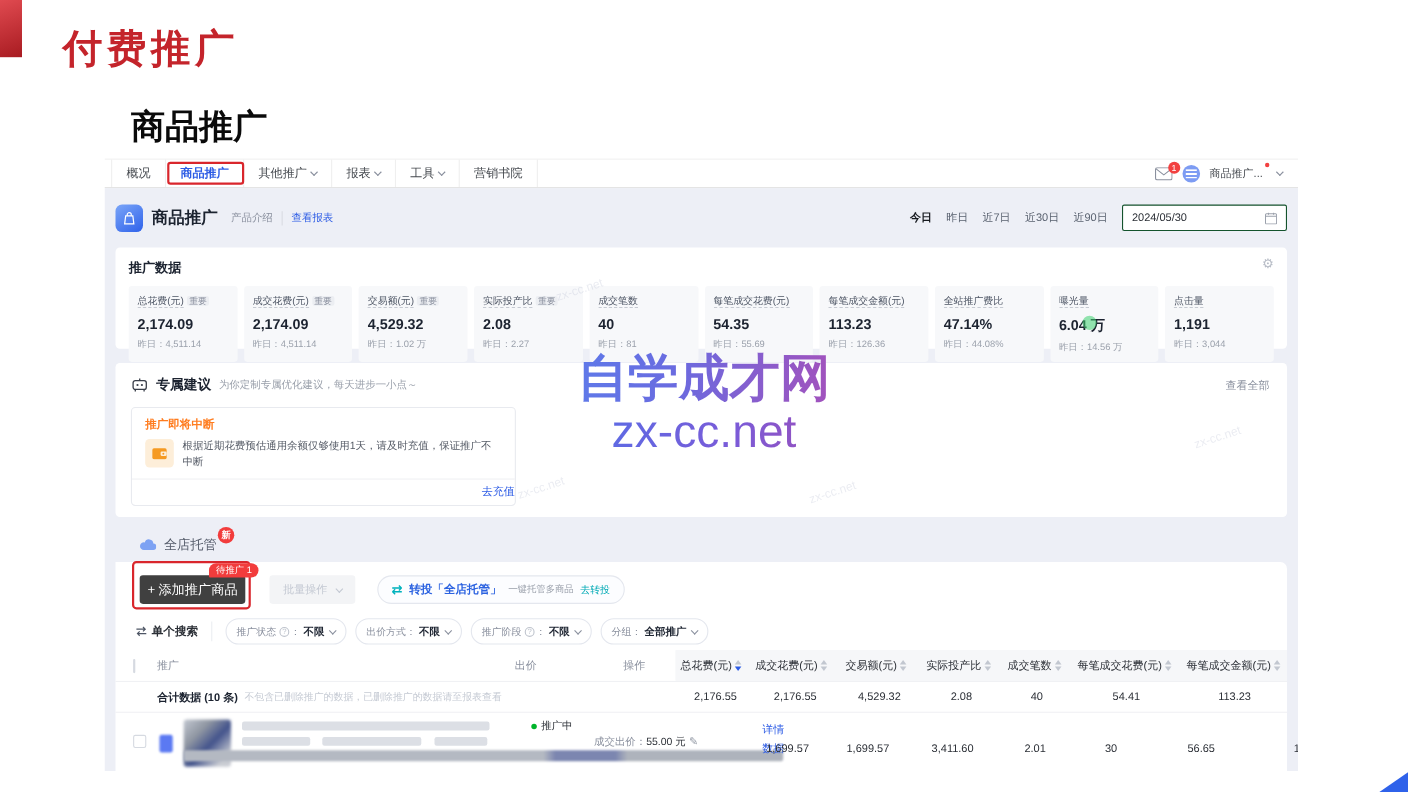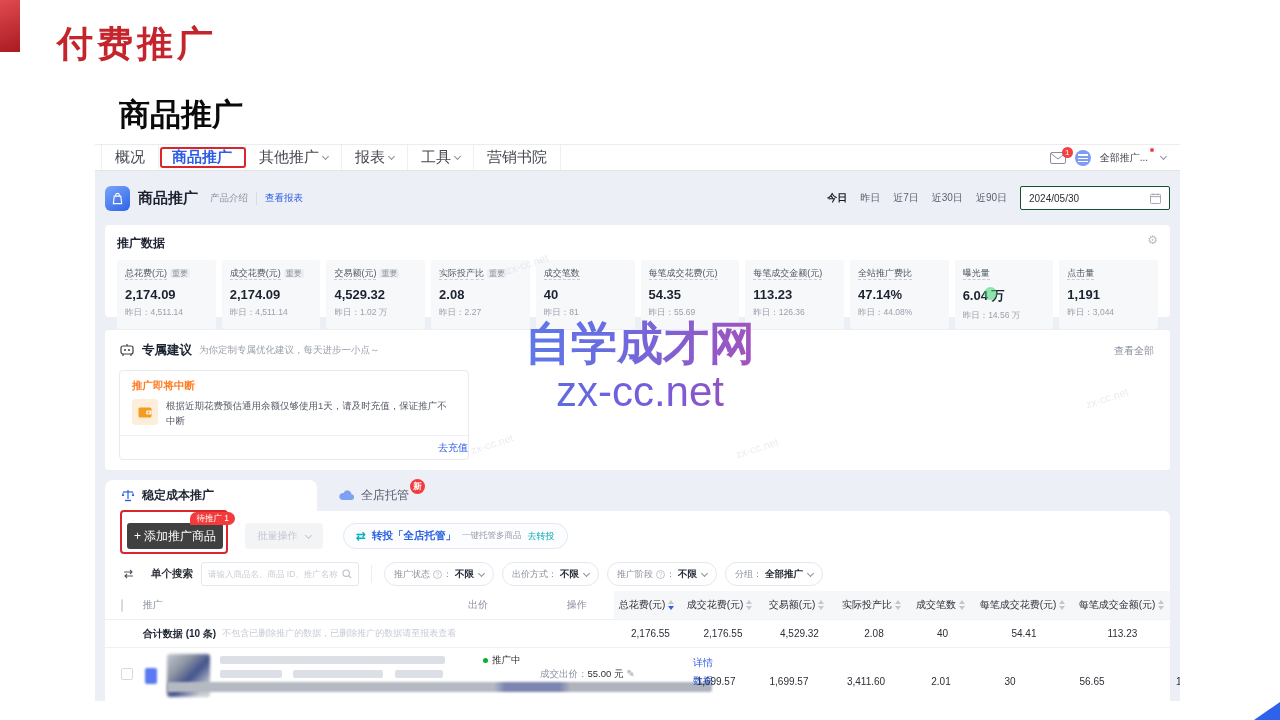--- a/index.html
+++ b/index.html
@@ -9,21 +9,21 @@
   
   .red-block { position:absolute; left:0; top:24; width:20px; height:52px; background:linear-gradient(160deg,#e04a50,#a81b21); }
   .slide-title { position:absolute; left:57px; top:20px; font-size:36px; font-weight:bold; letter-spacing:4px; color:#c4242b; }
   .section-title { position:absolute; left:119px; top:94px; font-size:31px; font-weight:bold; color:#0a0a0a; }
 
   
   .app { position:absolute; left:95px; top:144px; width:1085px; height:557px; background:#fff; overflow:hidden; font-size:11px; color:#45494f; }
 
   
   .navbar { position:relative; height:27px; background:#fff; border-top:1px solid #ececec; border-bottom:1px solid #e4e4e4; display:flex; align-items:stretch; padding-left:6px; }
-  .nav-tab { position:relative; display:flex; align-items:center; padding:0 13px; font-size:15px; color:#45494f; border-right:1px solid #efefef; cursor:pointer; }
+  .nav-tab { position:relative; display:flex; align-items:center; padding:0 13px; font-size:11px; color:#45494f; border-right:1px solid #efefef; cursor:pointer; }
   .nav-tab:first-child { border-left:1px solid #efefef; }
   .nav-tab.active { color:#2d5ce5; font-weight:bold; }
   .anno-frame-nav { position:absolute; left:1px; right:-1px; top:2px; bottom:2px; border:2px solid #d9262c; border-radius:3px; pointer-events:none; }
   .nav-right { margin-left:auto; display:flex; align-items:center; gap:9px; padding-right:14px; }
   .mail-wrap { position:relative; width:16px; height:12px; }
   .mail-badge { position:absolute; top:-5px; right:-7px; min-width:11px; height:11px; border-radius:6px; background:#f24141; color:#fff; font-size:8px; line-height:11px; text-align:center; padding:0 2px; }
   .avatar { width:16px; height:16px; border-radius:50%; background:#7d9cf3; position:relative; overflow:hidden; }
   .avatar::after { content:""; position:absolute; left:3px; right:3px; top:4px; height:8px; background:repeating-linear-gradient(#fff 0 1.5px, transparent 1.5px 3.5px); }
   .acct-name { font-size:10px; color:#45494f; position:relative; }
   .red-dot { position:absolute; top:-3px; right:-6px; width:4px; height:4px; border-radius:50%; background:#f24141; }
@@ -90,21 +90,21 @@
   .add-badge { position:absolute; top:-11px; right:-12px; background:#f23c3c; color:#fff; font-size:8.5px; line-height:13px; padding:0 6px; border-radius:7px 7px 7px 1px; z-index:4; white-space:nowrap; }
   .batch-btn { position:absolute; left:140px; top:12px; width:78px; height:26px; background:#f3f4f6; color:#c3c8d2; border-radius:3px; font-size:10px; display:flex; align-items:center; justify-content:center; gap:4px; }
   .batch-btn .caret { border-color:#c3c8d2; }
   .transfer-pill { position:absolute; left:238px; top:12px; height:26px; border:1px solid #e4e7ee; border-radius:14px; display:flex; align-items:center; gap:6px; padding:0 12px; background:#fcfdff; }
   .tr-icon { color:#00b2bd; font-weight:bold; font-size:12px; }
   .tr-title { font-size:10.5px; font-weight:bold; color:#2b62e0; }
   .tr-desc { font-size:8.5px; color:#9aa0ab; }
   .tr-action { font-size:9px; color:#00aab5; cursor:pointer; }
 
   .filter-row { position:relative; height:34px; display:flex; align-items:center; padding-left:18px; gap:8px; }
-  .single-label { display:flex; align-items:center; gap:17px; font-size:10.5px; font-weight:bold; color:#2b2f36; }
+  .single-label { display:flex; align-items:center; gap:4px; font-size:10.5px; font-weight:bold; color:#2b2f36; }
   .search-box { width:158px; height:24px; border:1px solid #e4e7ee; border-radius:3px; display:flex; align-items:center; background:#fff; padding:0 6px; }
   .search-box input { flex:1; border:none; outline:none; font-size:8.5px; color:#2b2f36; background:transparent; font-family:inherit; min-width:0; }
   .search-box input::placeholder { color:#c9cdd4; }
   .v-div { width:1px; height:18px; background:#eceef2; margin:0 4px; }
   .pill { height:24px; border:1px solid #e4e7ee; border-radius:13px; display:flex; align-items:center; padding:0 9px; font-size:9px; color:#8a909e; background:#fff; cursor:pointer; white-space:nowrap; }
   .pill b { color:#1c2330; font-size:9.5px; margin-left:2px; }
   .pill .caret { margin-left:5px; }
 
   
   .trow { display:flex; align-items:center; }
@@ -187,21 +187,21 @@
 
       <div class="nav-right">
         <span class="mail-wrap">
           <svg width="16" height="12" viewBox="0 0 16 12">
               <rect x="0.5" y="0.5" width="15" height="11" rx="1.5" fill="none" stroke="#8a909e"></rect>
               <path d="M1 1.5 L8 7 L15 1.5" fill="none" stroke="#8a909e"></path>
             </svg>
           <span class="mail-badge">1</span>
         </span>
         <span class="avatar"></span>
-        <span class="acct-name"><span>全部推广...</span><span class="red-dot"></span></span>
+        <span class="acct-name"><span>商品推广...</span><span class="red-dot"></span></span>
         <span class="caret"></span>
       </div>
     </div>
 
     <div class="content">
 
       <div class="page-header">
         <div class="bag-tile">
           <svg width="13" height="13" viewBox="0 0 14 14">
               <path d="M3.5 4.5 h7 l1 8 h-9 z" fill="none" stroke="#fff" stroke-width="1.2"></path>
@@ -310,30 +310,20 @@
                   <circle cx="10.5" cy="6.5" r="0.9" fill="#f59a23"></circle>
                 </svg>
             </div>
             <div class="sg-text">根据近期花费预估通用余额仅够使用1天，请及时充值，保证推广不中断</div>
           </div>
           <div class="sg-footer">去充值</div>
         </div>
       </div>
 
       <div class="promo-tabs">
-        <div class="ptab-active">
-          <svg width="14" height="13" viewBox="0 0 14 13">
-              <line x1="7" y1="1" x2="7" y2="10" stroke="#2d5ce5" stroke-width="1.2"></line>
-              <line x1="2" y1="3" x2="12" y2="3" stroke="#2d5ce5" stroke-width="1.2"></line>
-              <path d="M2 3 L0.8 7 h2.4 z" fill="#2d5ce5"></path>
-              <path d="M12 3 L10.8 7 h2.4 z" fill="#2d5ce5"></path>
-              <line x1="4" y1="11.5" x2="10" y2="11.5" stroke="#2d5ce5" stroke-width="1.4"></line>
-            </svg>
-          <span>稳定成本推广</span>
-        </div>
         <div class="ptab-idle">
           <svg width="15" height="11" viewBox="0 0 15 11">
               <path d="M4 10 a3.5 3.5 0 1 1 0.6-6.9 a4 4 0 0 1 7.8 1.1 a2.9 2.9 0 0 1-0.4 5.8 z" fill="#7da2f3"></path>
             </svg>
           <span>全店托管</span>
           <span class="new-badge">新</span>
         </div>
       </div>
 
       <div class="panel">
@@ -359,27 +349,20 @@
           </div>
         </div>
 
         <div class="filter-row">
           <div class="single-label">
             <svg width="11" height="10" viewBox="0 0 11 10">
                 <path d="M1 3 h8 M7 1 l2 2 -2 2" fill="none" stroke="#4e5665" stroke-width="1.1"></path>
                 <path d="M10 7 h-8 M4 5 l-2 2 2 2" fill="none" stroke="#4e5665" stroke-width="1.1"></path>
               </svg>
             <span>单个搜索</span>
-          </div>
-          <div class="search-box">
-            <input type="text" placeholder="请输入商品名、商品 ID、推广名称" style="">
-            <svg width="10" height="10" viewBox="0 0 10 10">
-                <circle cx="4.2" cy="4.2" r="3.2" fill="none" stroke="#b8bdc7" stroke-width="1.1"></circle>
-                <line x1="6.6" y1="6.6" x2="9.2" y2="9.2" stroke="#b8bdc7" stroke-width="1.1"></line>
-              </svg>
           </div>
           <div class="v-div"></div>
           <div class="pill">
               <span>推广状态</span>
               <span class="info"></span>
               <span class="sep">：</span>
               <b>不限</b>
               <span class="caret"></span>
             </div>
           <div class="pill">

